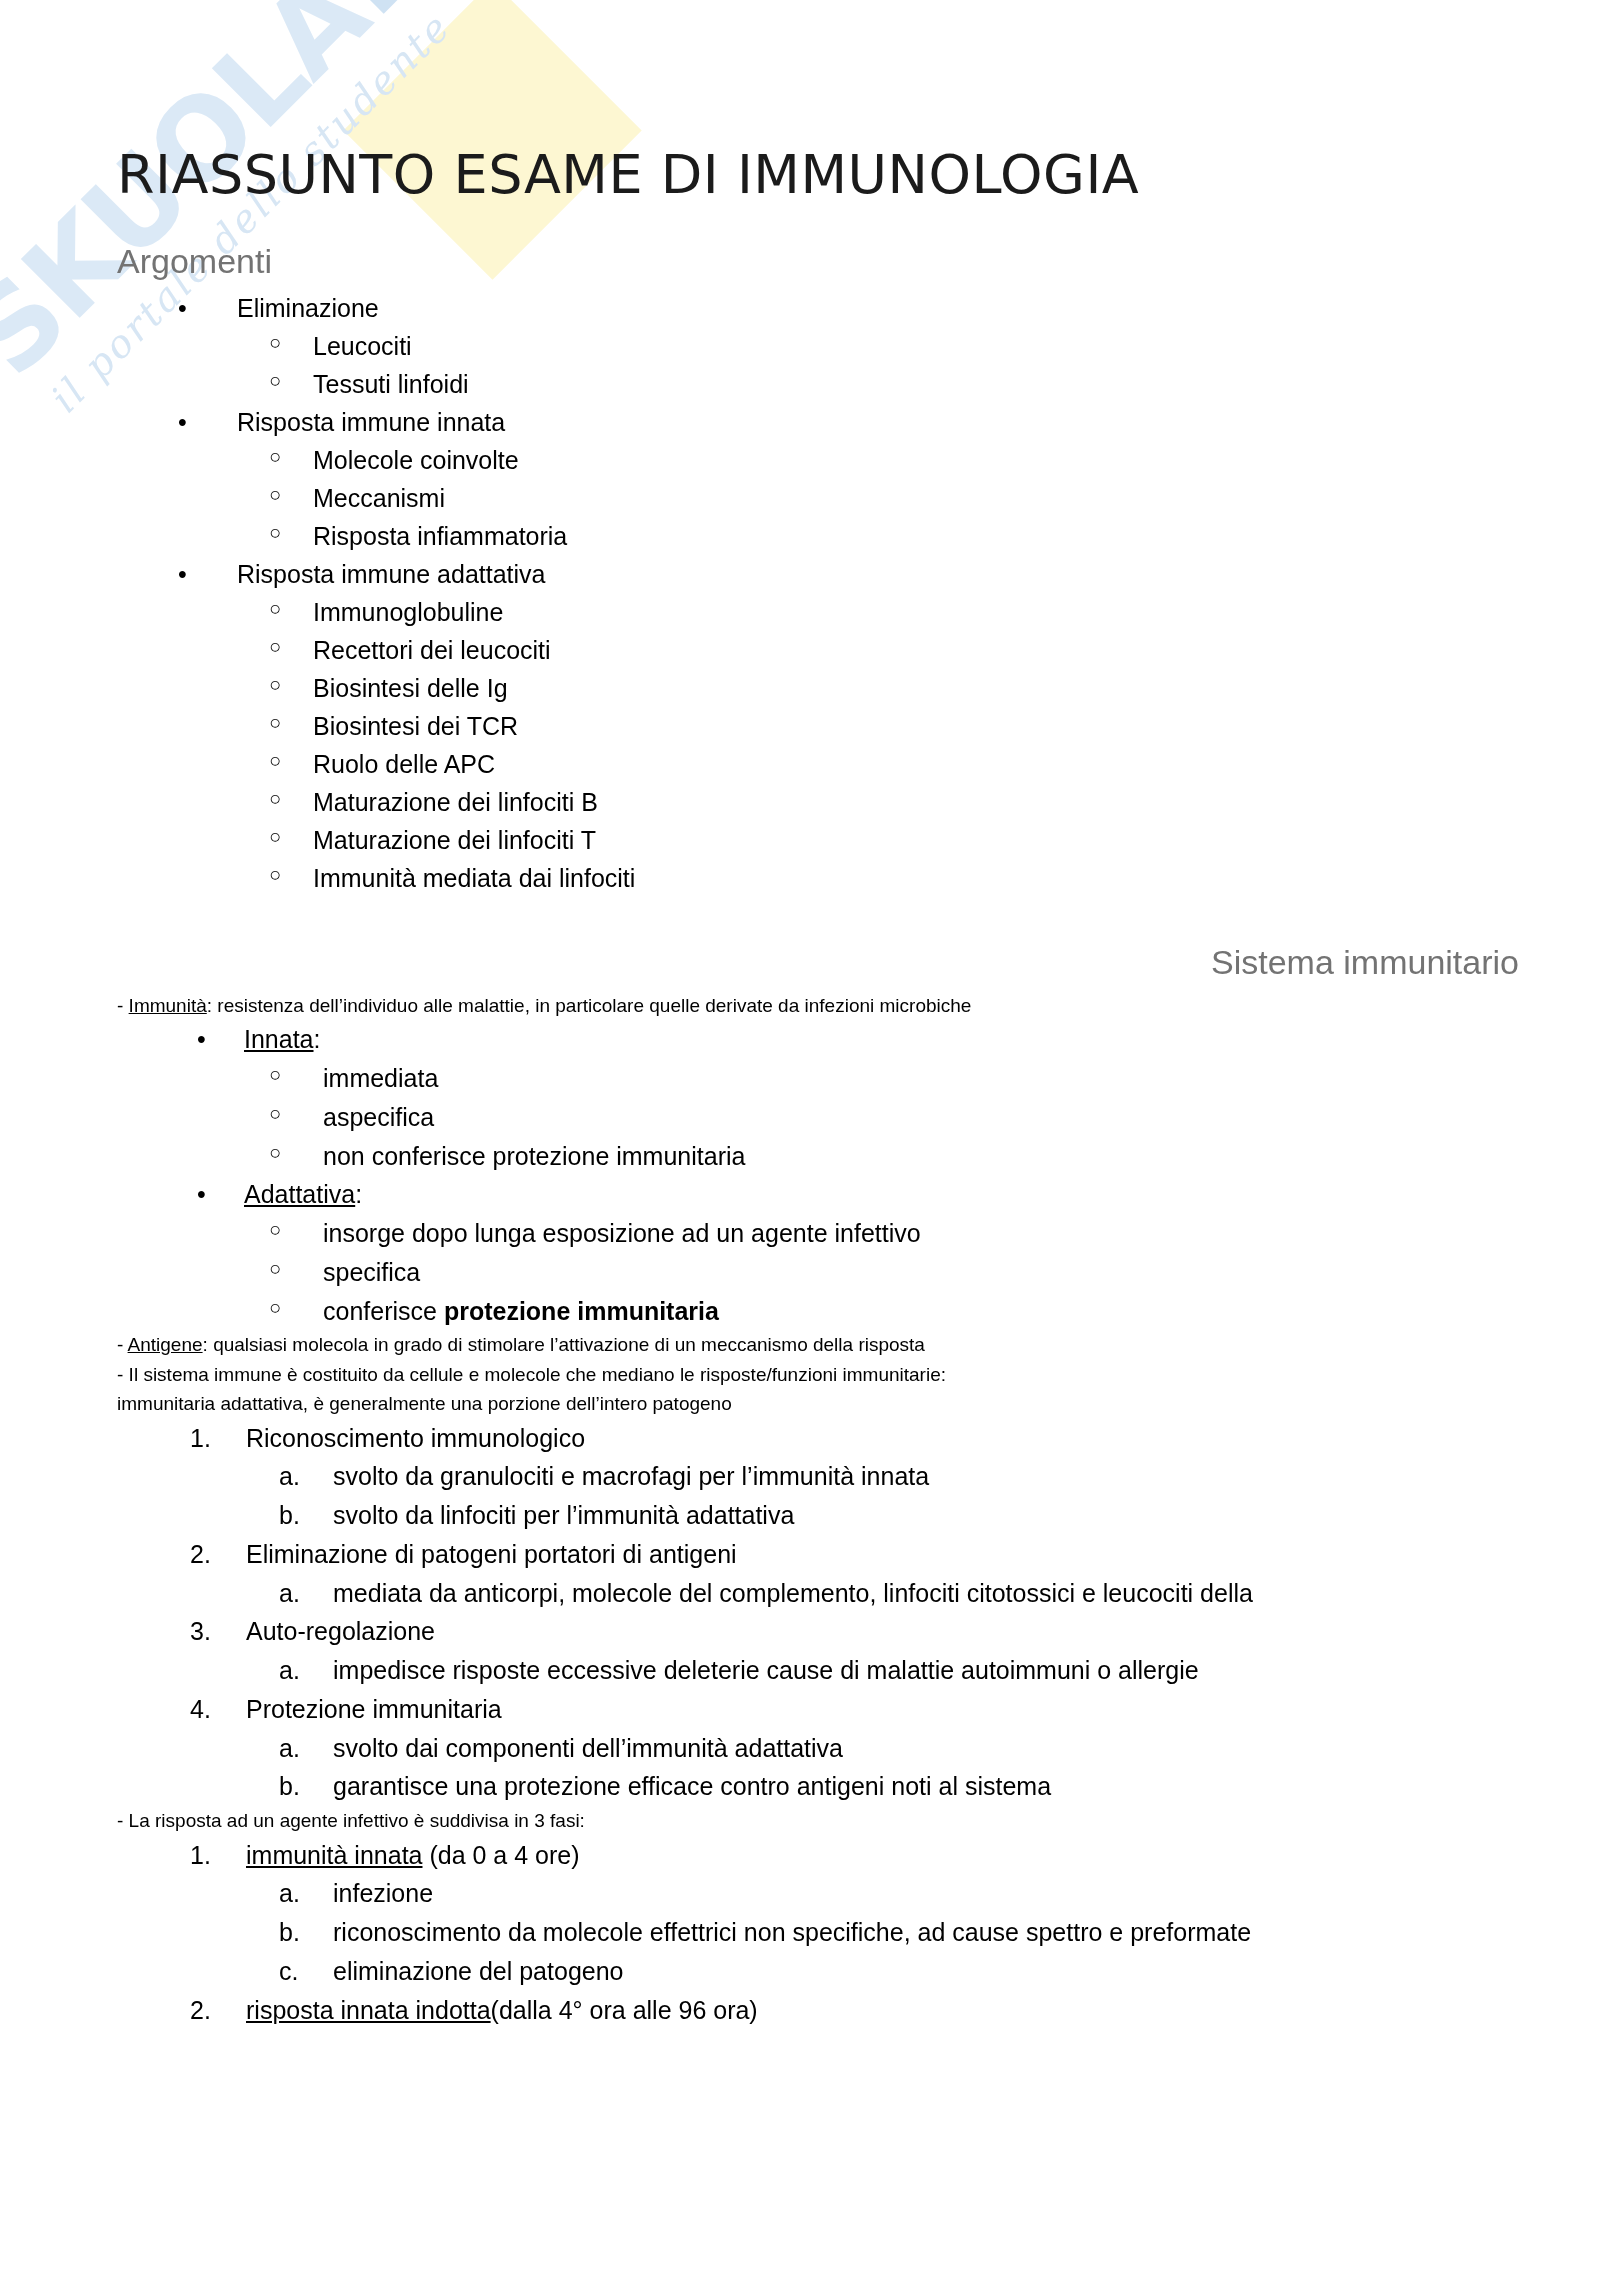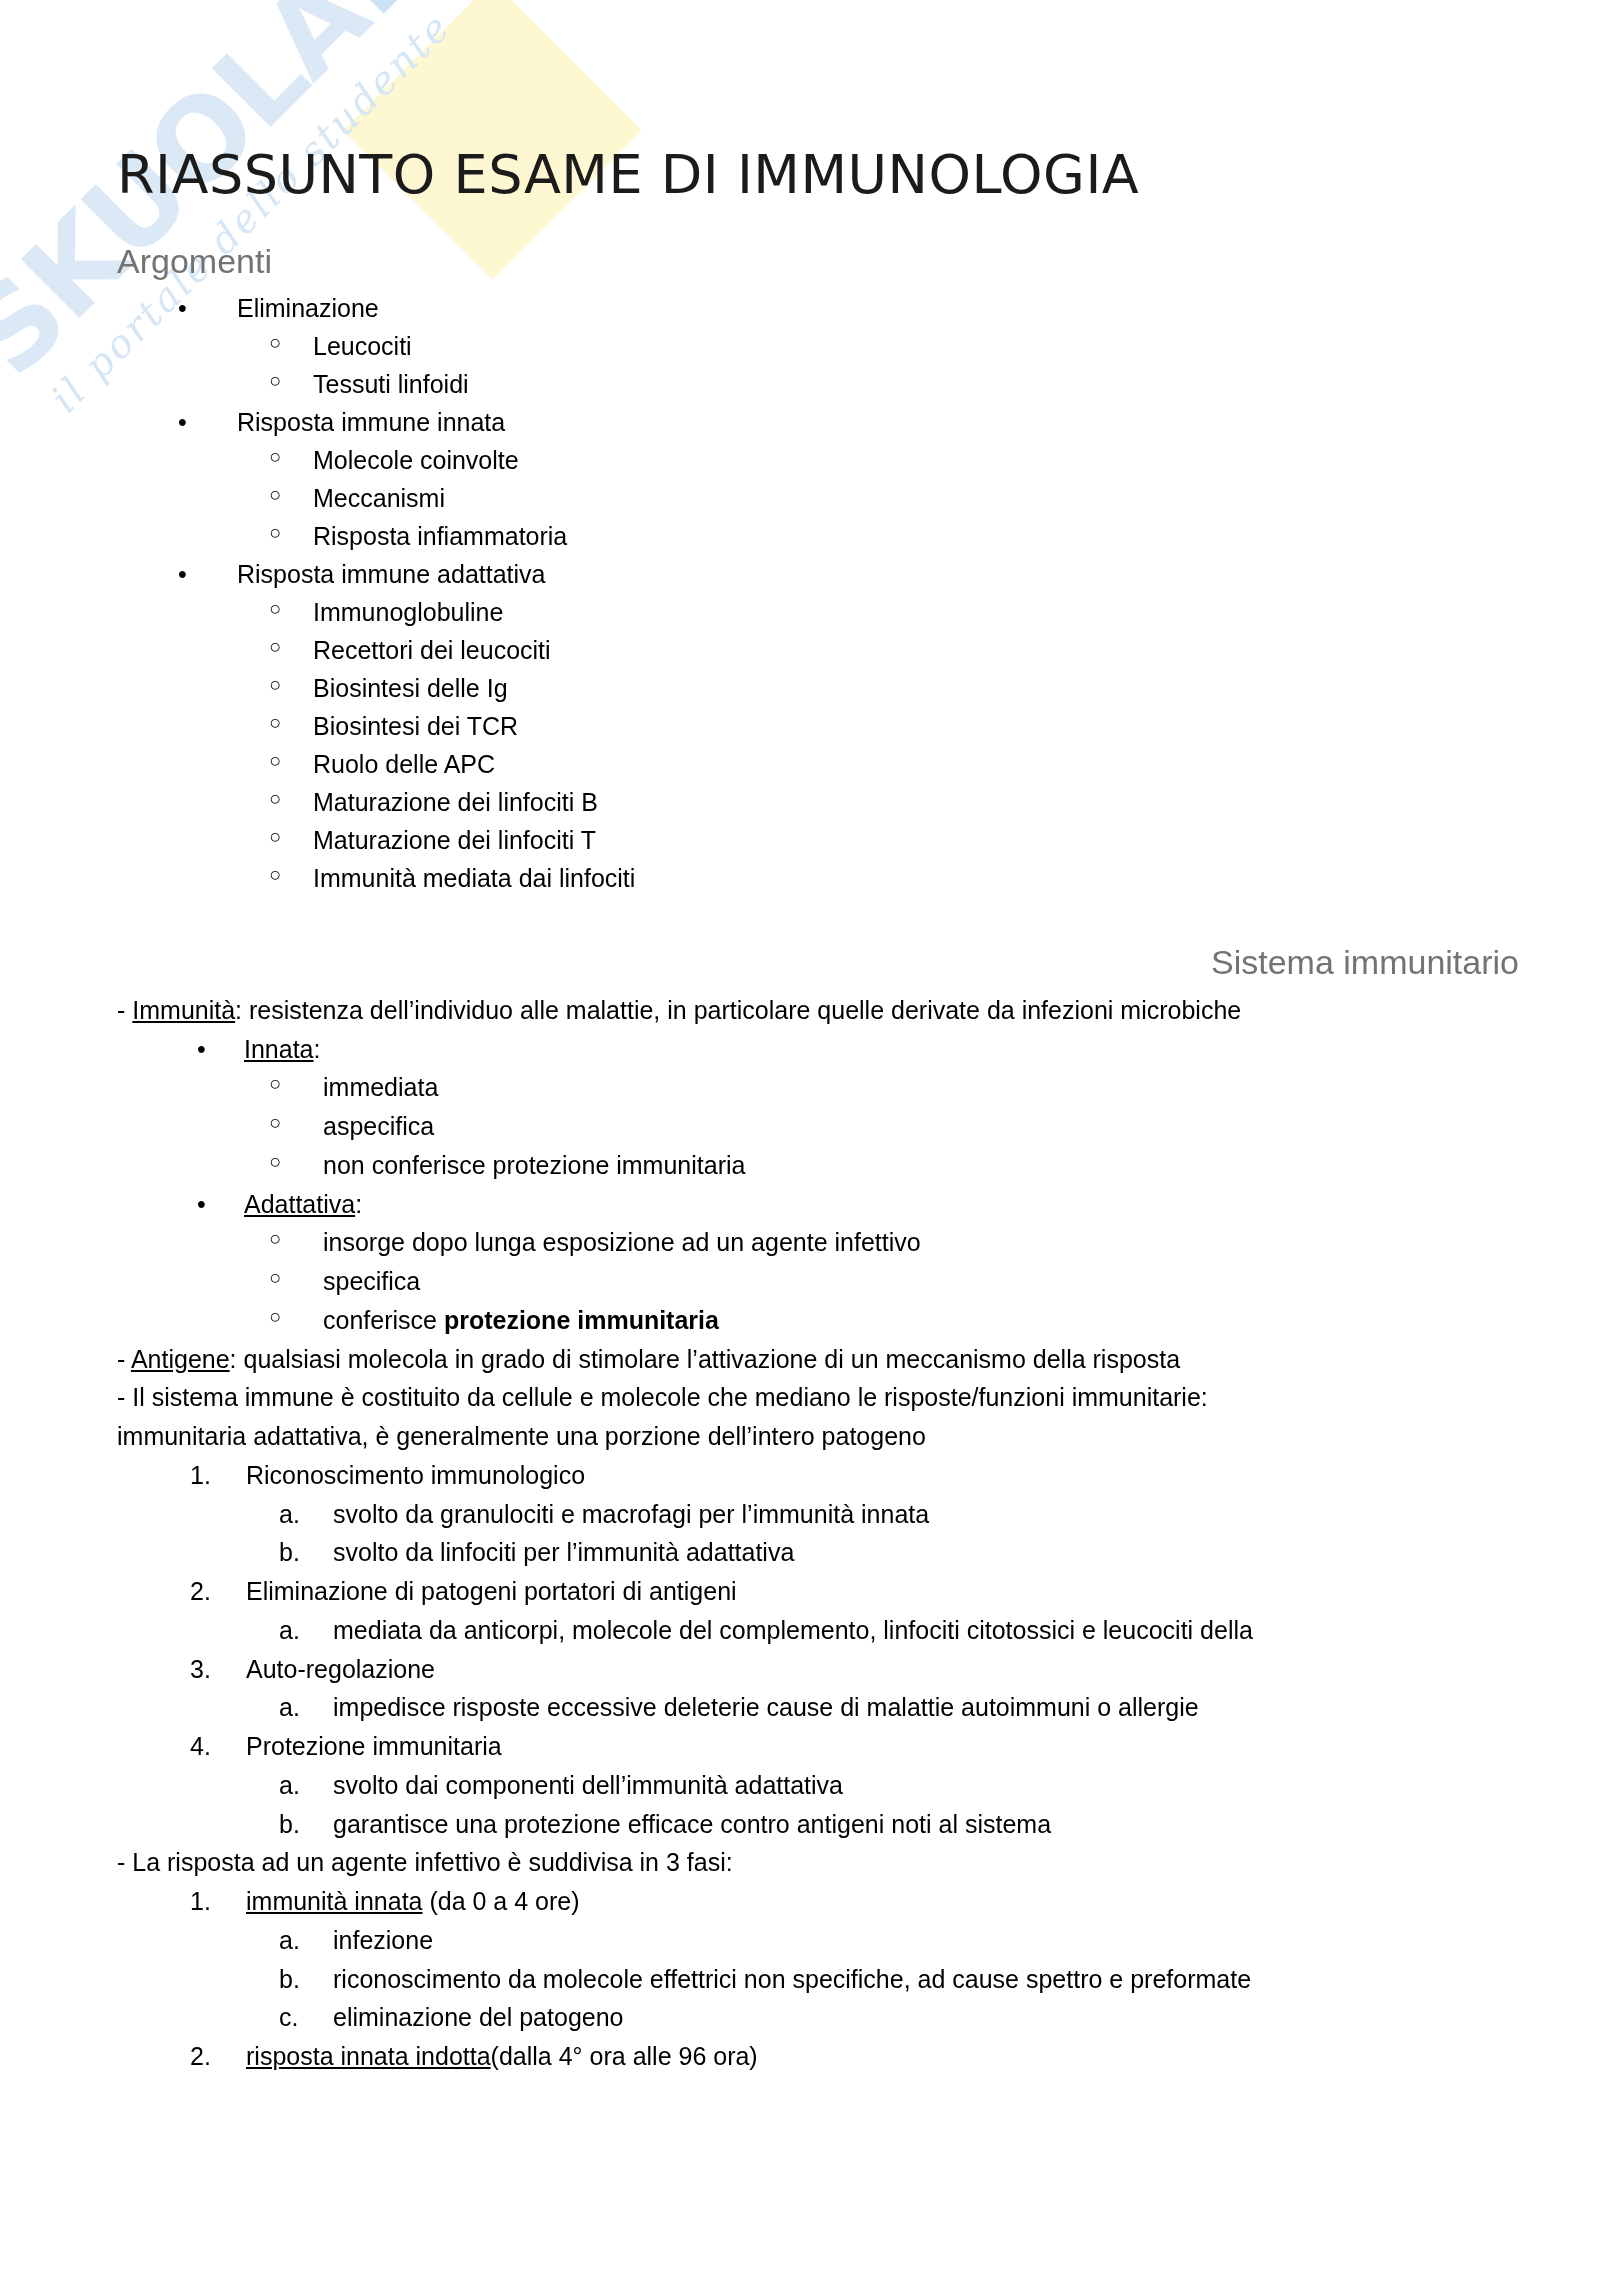--- a/index.html
+++ b/index.html
@@ -124,21 +124,21 @@
   }
   .ol-l2 > .bullet {
     position: absolute;
     left: 152px;
     top: 0;
     font-size: 19.6px;
   }
 
   
   .body-line {
-    font-size: 25px;
+    font-size: 19px;
     line-height: 1.55;
   }
   .b-l1 {
     position: relative;
     padding-left: 127px;
     font-size: 25px;
     line-height: 1.55;
   }
   .b-l1 > .bullet {
     position: absolute;

